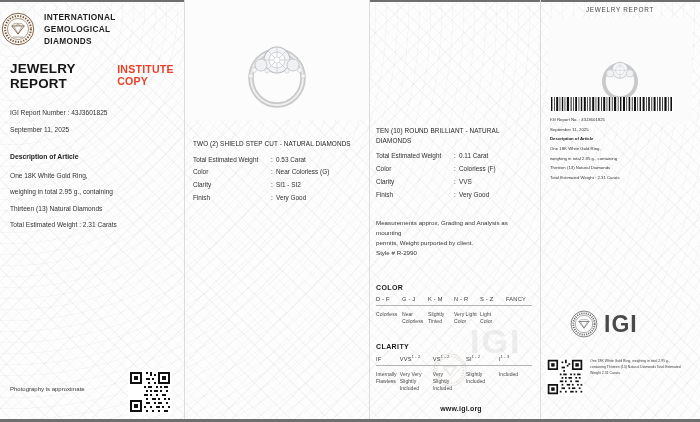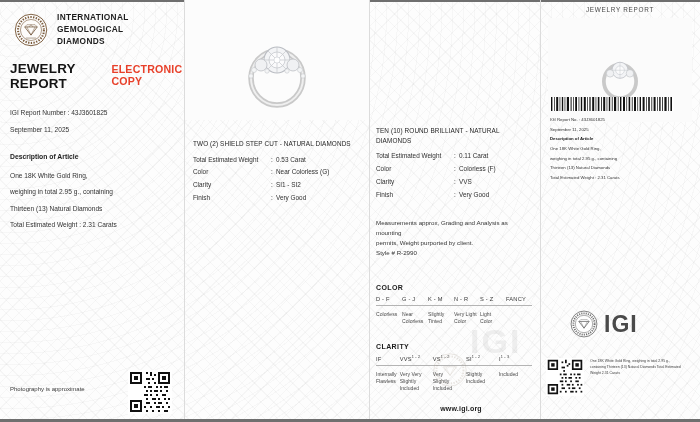--- a/index.html
+++ b/index.html
@@ -28,21 +28,21 @@
 
   
   .col-left{position:absolute;left:0;top:0;width:184px;height:422px;}
   .col-mid{position:absolute;left:184px;top:0;width:184px;height:422px;
            border-left:1px solid #dcdcdc;border-right:1px solid #dcdcdc;}
   .col-right{position:absolute;left:368px;top:0;width:172px;height:422px;
              border-right:1px solid #dcdcdc;}
   .col-card{position:absolute;left:540px;top:0;width:160px;height:422px;}
 
   
-  .hdr{display:flex;align-items:center;gap:9px;padding:12px 0 0 14px;}
+  .hdr{display:flex;align-items:flex-start;gap:9px;padding:12px 0 0 1px;}
   .seal{width:34px;height:34px;flex:none;}
   .inst{font-size:8.3px;line-height:1.42;font-weight:bold;letter-spacing:.35px;color:#1d1d1d;}
   .title-row{display:flex;align-items:baseline;gap:14px;padding:14px 0 0 10px;}
   .jr-title{font-size:13.4px;font-weight:bold;letter-spacing:.2px;color:#141414;}
   .ec{font-size:10.6px;font-weight:bold;color:#e8402a;letter-spacing:.2px;}
 
   .meta{padding:14px 0 0 10px;font-size:6.6px;color:#333;line-height:2.55;}
   .sec-h{padding:14px 0 0 10px;font-size:6.8px;font-weight:bold;color:#1d1d1d;}
   .desc{padding:8px 0 0 10px;font-size:6.6px;color:#333;line-height:2.5;}
 
@@ -112,21 +112,21 @@
       </svg>
       <div class="inst">
         <div>INTERNATIONAL</div>
         <div>GEMOLOGICAL</div>
         <div>DIAMONDS</div>
       </div>
     </div>
 
     <div class="title-row">
       <div class="jr-title">JEWELRY REPORT</div>
-      <div class="ec">ELECTRONIC COPY</div>
+      <div class="ec">INSTITUTE COPY</div>
     </div>
 
     <div class="meta">
       <div>IGI Report Number : 43J3601825</div>
       <div>September 11, 2025</div>
     </div>
 
     <div class="sec-h">Description of Article</div>
     <div class="desc">
       <div>One 18K White Gold Ring,</div>

